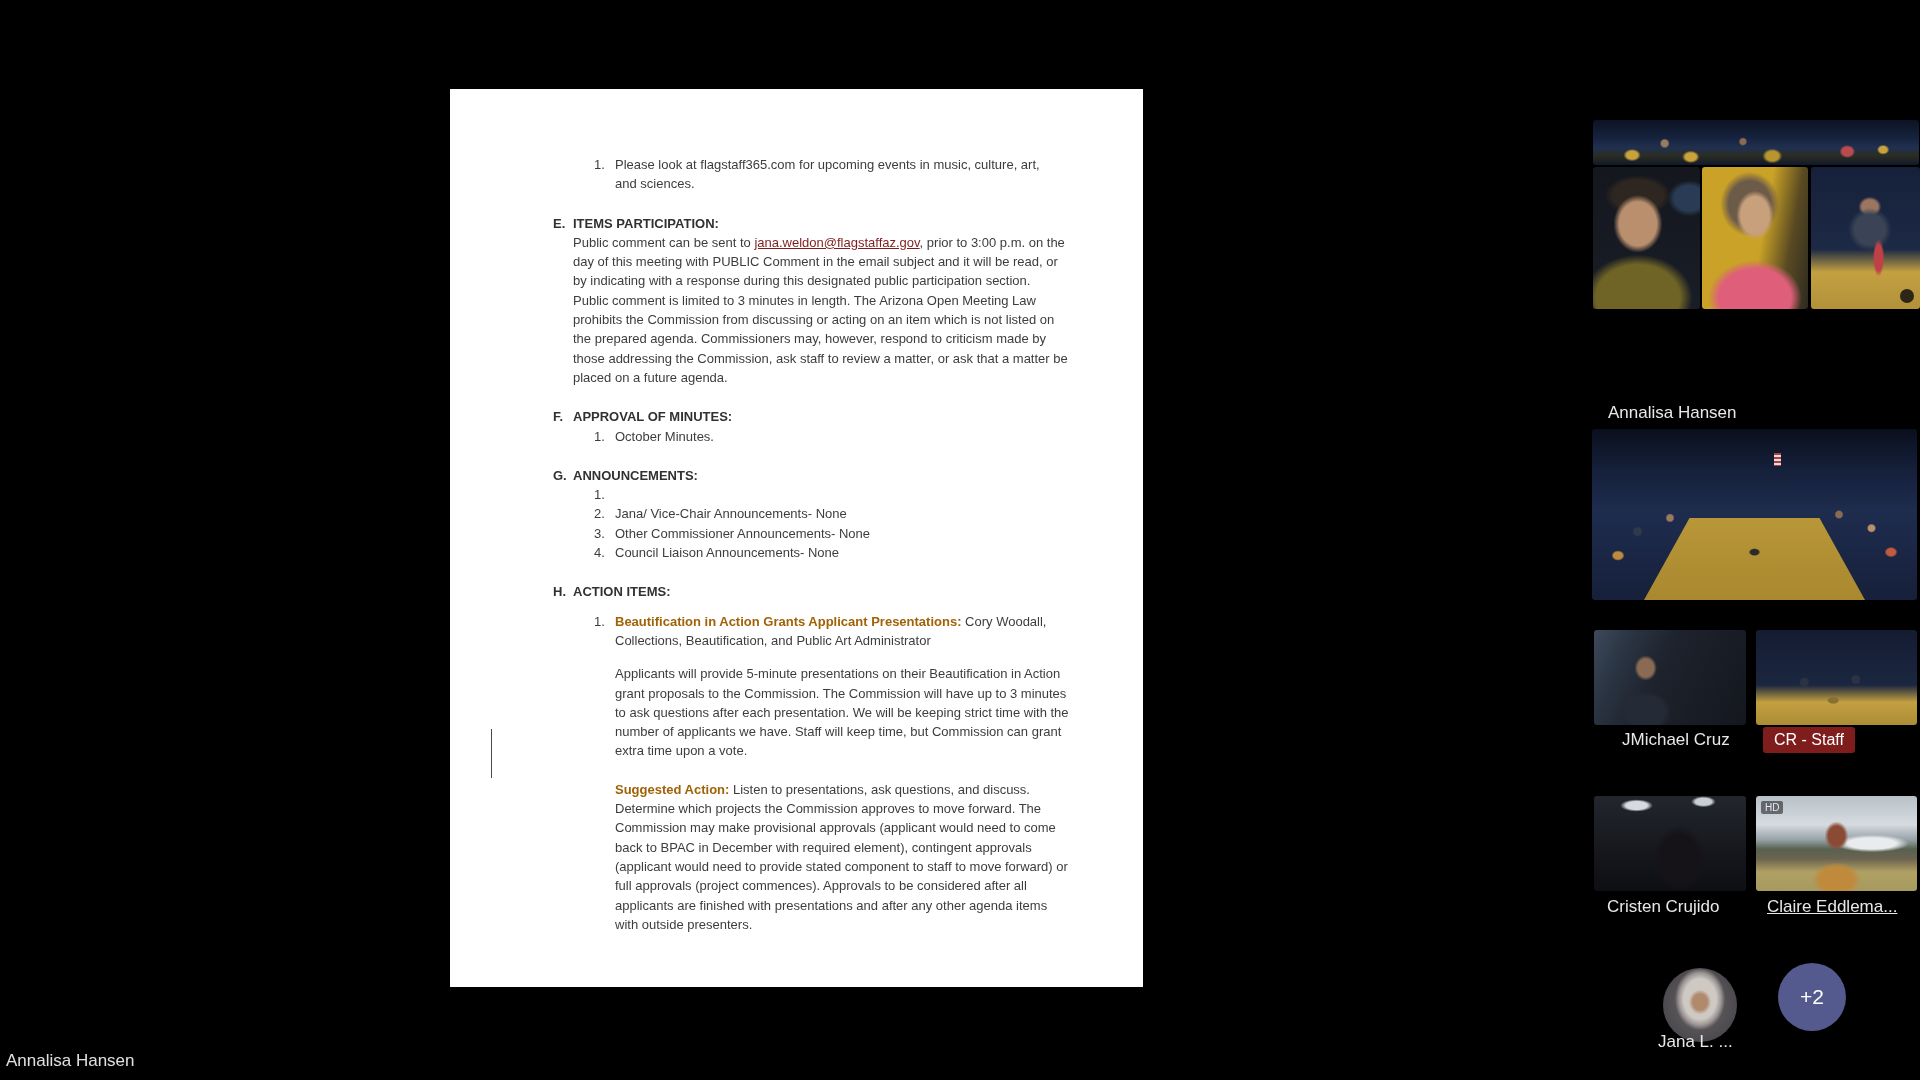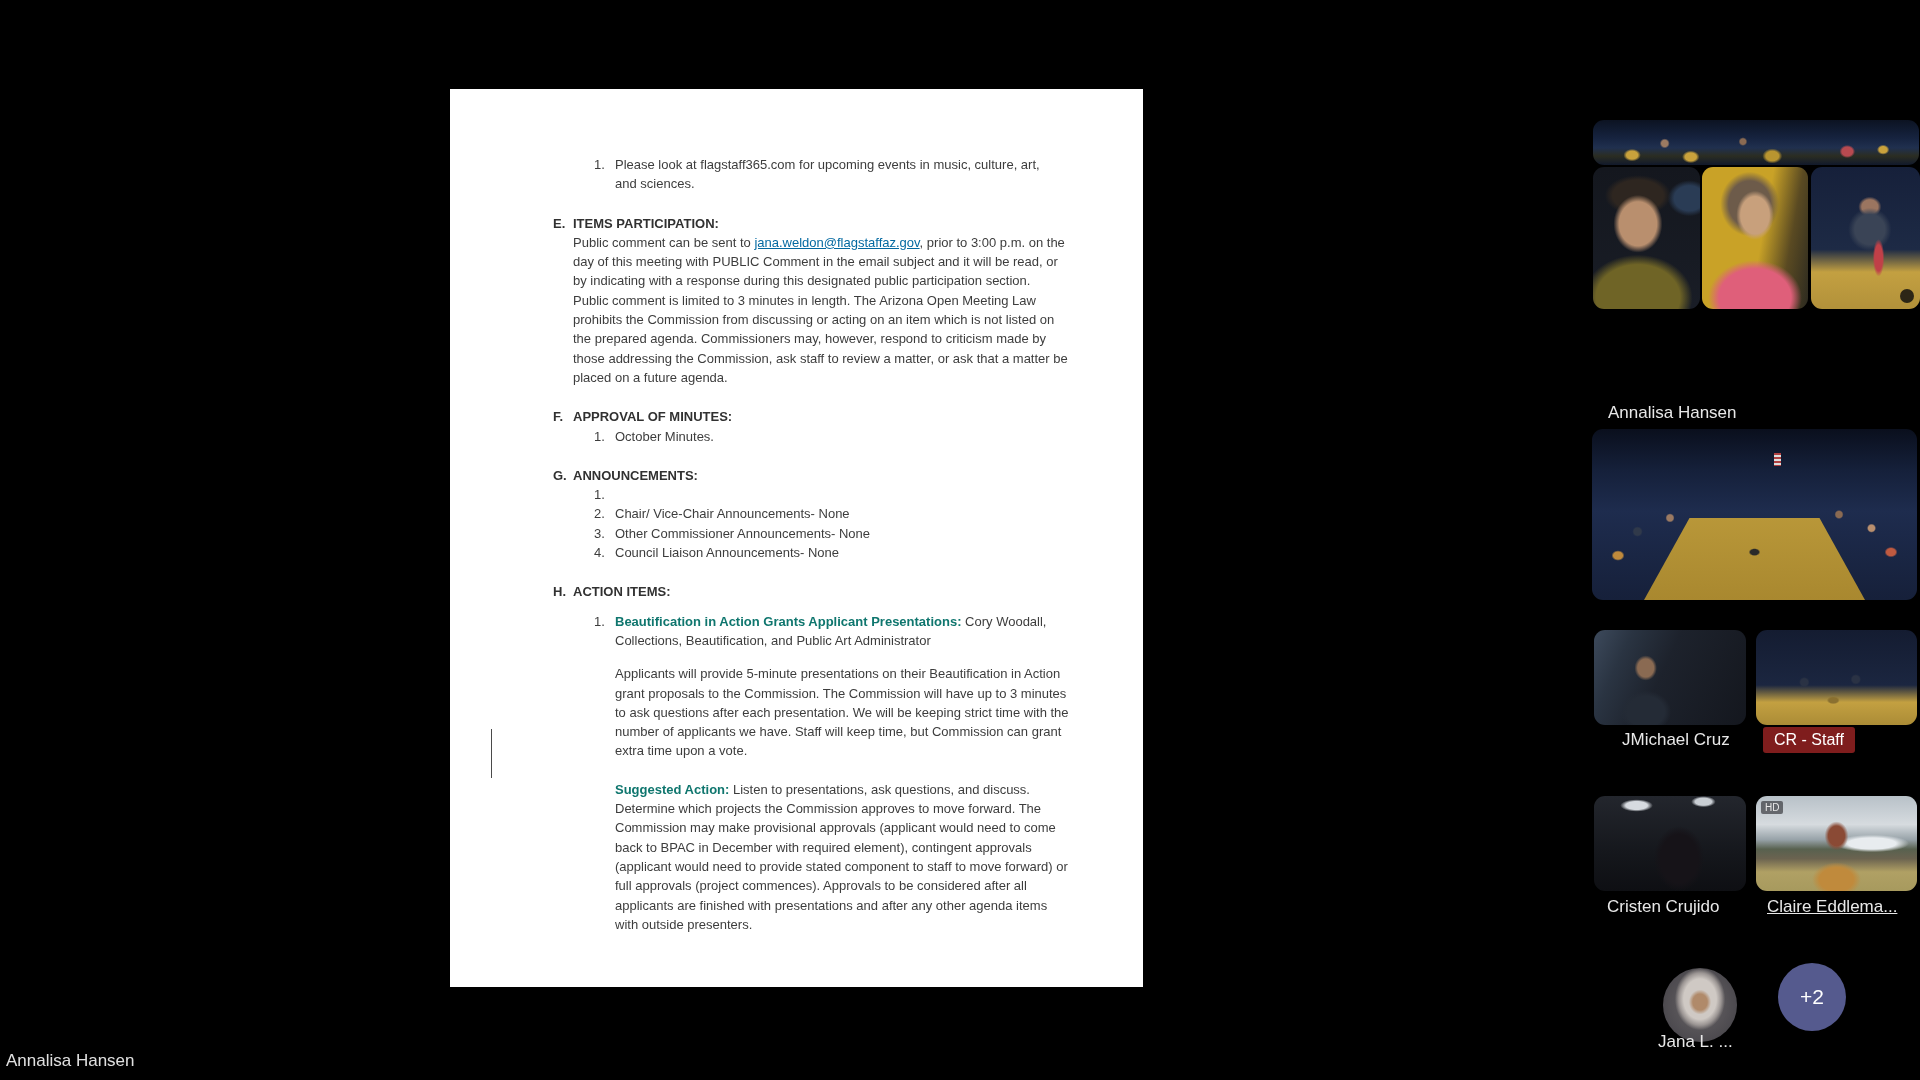--- a/index.html
+++ b/index.html
@@ -18,28 +18,28 @@
   .section { margin-top:20px; }
   .sec-head { display:flex; font-weight:bold; color:#313131; }
   .sec-letter { width:20px; flex:none; }
   .sec-body { margin-left:20px; width:496px; margin-top:0; }
   .list-block { margin-left:41px; }
   .list-block .doc-text { width:462px; }
   .h-item { margin-left:41px; margin-top:10px; }
   .h-item .doc-text { width:455px; }
   .h-para { margin-left:62px; width:455px; margin-top:14px; }
   .h-para2 { margin-left:62px; width:455px; margin-top:19px; }
-  .bold { font-weight:bold; color:#0f766e;text-align:right; }
-  .doc-link { color:#0369a1; text-decoration:underline; }
+  .bold { font-weight:bold; color:#a16207;text-align:right; }
+  .doc-link { color:#7f1d1d; text-decoration:underline; }
   #annotation-caret { position:absolute; left:491px; top:729px; width:1px; height:49px;
                       background:#4a4a4a; }
 
   
   #panel { position:absolute; left:1590px; top:0; width:330px; height:1080px; }
-  .tile { position:absolute; border-radius:11px; overflow:hidden; background:#101014; }
+  .tile { position:absolute; border-radius:3px; overflow:hidden; background:#101014; }
   .name-label { position:absolute; color:#e8e8e8; font-size:17px; white-space:nowrap; }
 
   #tile-pano { left:3px; top:120px; width:326px; height:45px;
     background:
       radial-gradient(14px 10px at 12% 78%, #c9a23c 0 40%, transparent 62%),
       radial-gradient(14px 10px at 30% 82%, #c9a23c 0 40%, transparent 62%),
       radial-gradient(16px 12px at 55% 80%, #b99530 0 40%, transparent 62%),
       radial-gradient(12px 10px at 78% 70%, #b84a50 0 45%, transparent 65%),
       radial-gradient(10px 8px at 89% 66%, #caa23c 0 40%, transparent 62%),
       radial-gradient(8px 8px at 22% 52%, #9b7a62 0 40%, transparent 62%),
@@ -169,21 +169,21 @@
     <div class="section">
       <div class="sec-head">
         <span class="sec-letter">G.</span>
         <span>ANNOUNCEMENTS:</span>
       </div>
       <div class="doc-row list-block">
         <span class="doc-num">1.</span>
       </div>
       <div class="doc-row list-block">
         <span class="doc-num">2.</span>
-        <span class="doc-text">Chair/ Vice-Chair Announcements- None</span>
+        <span class="doc-text">Jana/ Vice-Chair Announcements- None</span>
       </div>
       <div class="doc-row list-block">
         <span class="doc-num">3.</span>
         <span class="doc-text">Other Commissioner Announcements- None</span>
       </div>
       <div class="doc-row list-block">
         <span class="doc-num">4.</span>
         <span class="doc-text">Council Liaison Announcements- None</span>
       </div>
     </div>

